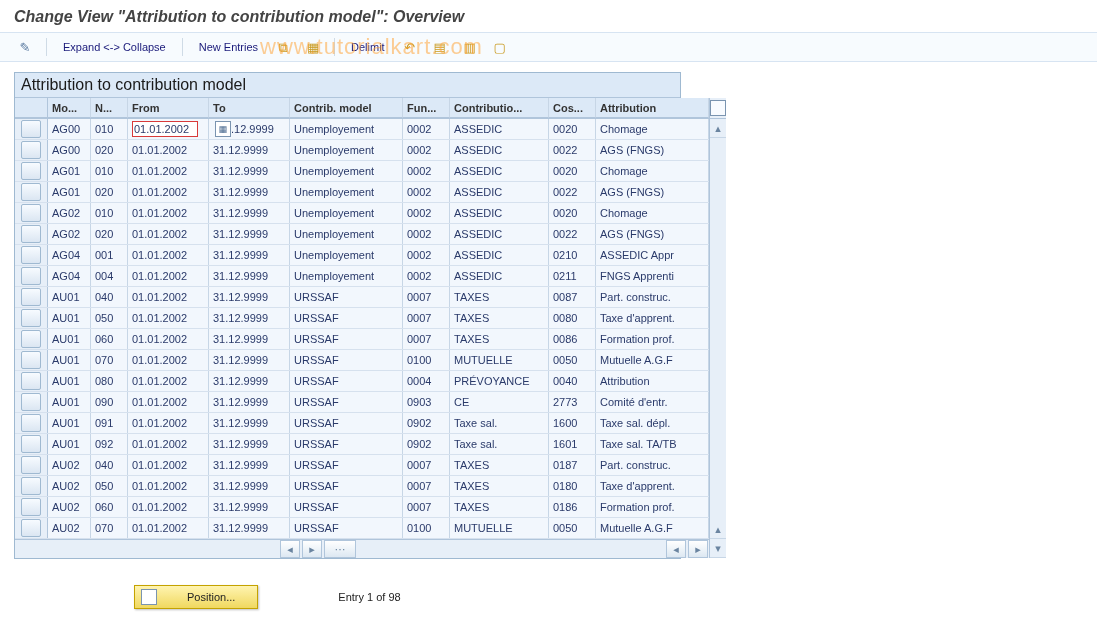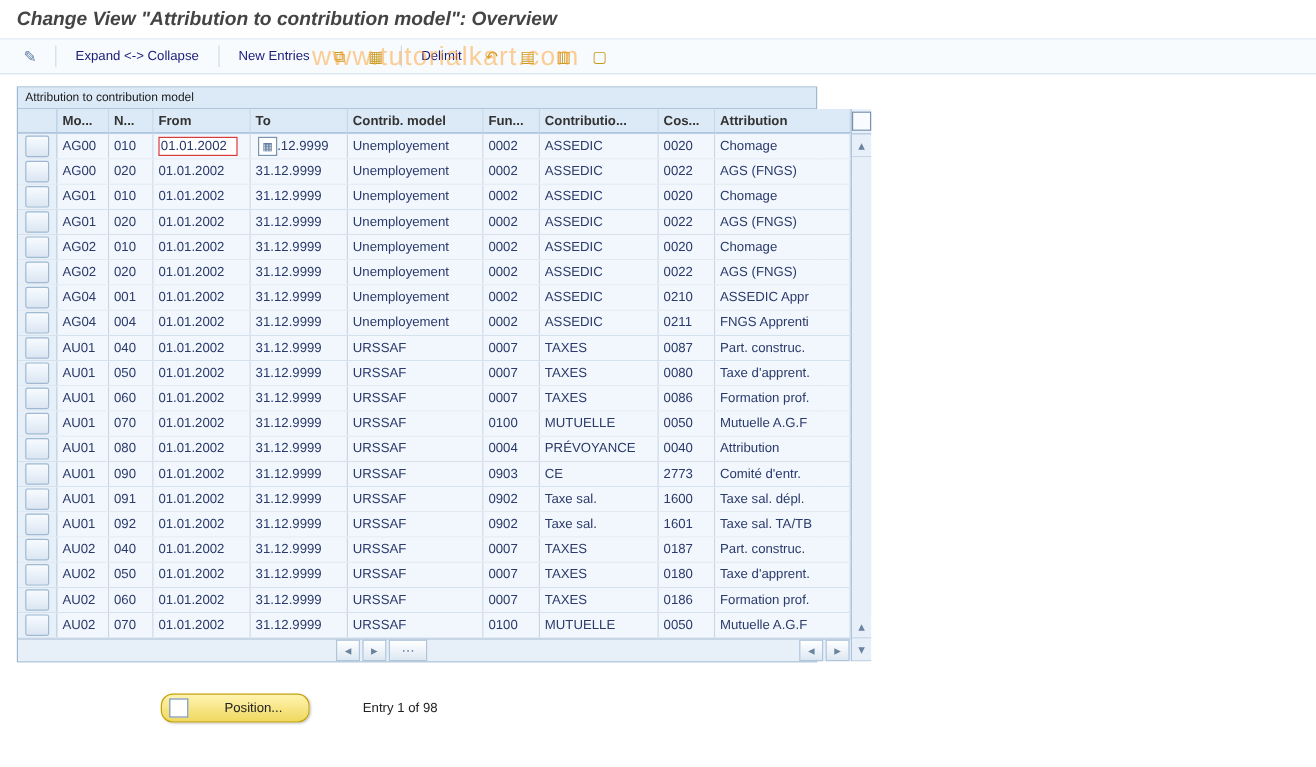--- a/index.html
+++ b/index.html
@@ -4,21 +4,21 @@
 <style>
   html,body{margin:0;padding:0;font-family:Arial,Helvetica,sans-serif;font-size:11px;background:#fff;color:#222}
   .watermark{position:absolute;left:260px;top:34px;font-size:22px;font-weight:400;color:rgba(255,165,60,.55);letter-spacing:1px;pointer-events:none}
   .title{font-size:16px;font-weight:700;font-style:italic;color:#444;padding:8px 0 6px 14px;border-bottom:1px solid #d7e4f2}
   .toolbar{display:flex;align-items:center;gap:4px;padding:4px 6px 4px 12px;border-bottom:1px solid #d7e4f2;background:#f7fbfe}
   .tb-btn{display:inline-flex;align-items:center;justify-content:center;min-width:20px;height:20px;padding:0 3px;background:transparent;border:none;cursor:pointer}
   .tb-txt{padding:0 8px;color:#1a1a7a;cursor:pointer}
   .sep{width:1px;height:18px;background:#cfdbe6;margin:0 4px}
   .page{padding:10px 14px 24px 14px;position:relative}
   .grid{border:1px solid #9fb9d1;position:relative;width:665px;background:#fff}
-  .grid-title{background:#dce9f7;border-bottom:1px solid #b0c5db;color:#1a1a1a;padding:3px 6px;font-size:10px}
+  .grid-title{background:#dce9f7;border-bottom:1px solid #b0c5db;color:#1a1a1a;padding:3px 6px;font-size:16px}
   .grid-body{position:relative;display:flex}
   .rows{flex:1}
   .hdr,.row{display:flex;height:20px;align-items:stretch}
   .hdr{background:#dce9f7;border-bottom:1px solid #b0c5db}
   .cell{border-right:1px solid #c7d6e6;padding:2px 4px;overflow:hidden;white-space:nowrap;display:flex;align-items:center;background:inherit}
   .hdr .cell{color:#333;font-weight:700;background:#dce9f7;border-bottom:1px solid #b0c5db}
   .c-sel{width:24px;background:#e7eff8;border-right:1px solid #b0c5db;justify-content:center}
   .c-mo{width:34px}
   .c-n{width:28px}
   .c-from{width:72px}
@@ -37,23 +37,23 @@
   .from-edit{outline:1px solid #d83a3a;outline-offset:-1px;background:#fff;display:inline-block;min-width:62px;height:16px;line-height:16px;padding:0 2px}
   .date-ico{width:14px;height:14px;border:1px solid #7a94b0;background:#fff;display:inline-flex;align-items:center;justify-content:center;font-size:9px;color:#4a6a90;margin-left:2px;cursor:pointer}
   .vbar{width:20px;display:flex;flex-direction:column;background:#e7eff8;border-left:1px solid #b0c5db}
   .vcorner{height:20px;border-bottom:1px solid #b0c5db;display:flex;align-items:center;justify-content:center}
   .vbtn{height:18px;border-bottom:1px solid #c7d6e6;display:flex;align-items:center;justify-content:center;cursor:pointer;color:#6a84a0}
   .vtrack{flex:1;background:#e7eff8}
   .hscroll{height:18px;background:#e7eff8;border-top:1px solid #b0c5db;display:flex;align-items:center}
   .hfill{flex:1}
   .hbtn{width:18px;height:16px;border:1px solid #b0c5db;background:linear-gradient(#fff,#dde8f2);display:flex;align-items:center;justify-content:center;cursor:pointer;color:#6a84a0;margin:0 1px}
   .footer{display:flex;align-items:center;padding:26px 0 0 120px}
-  .pos-btn{display:inline-flex;align-items:center;height:22px;border:1px solid #c4a200;background:linear-gradient(#fff4b0,#f0d860);border-radius:10px;padding:0 22px 0 6px;cursor:pointer;box-shadow:1px 1px 2px rgba(0,0,0,.25)}
+  .pos-btn{display:inline-flex;align-items:center;height:22px;border:1px solid #c4a200;background:linear-gradient(#fff4b0,#f0d860);border-radius:0;padding:0 22px 0 6px;cursor:pointer;box-shadow:1px 1px 2px rgba(0,0,0,.25)}
   .pos-btn .ico{width:14px;height:14px;border:1px solid #7a94b0;background:#fff;margin-right:30px}
-  .entry{margin-left:44px;color:#222}
+  .entry{margin-left:80px;color:#222}
   .cfg{width:14px;height:14px;border:1px solid #7a94b0;background:#f8fbff}
 
   
   .glyph{font-size:13px;color:#5a7aa0;line-height:1}
 </style>
 </head>
 <body>
 
 <div class="title">Change View "Attribution to contribution model": Overview</div>
 

